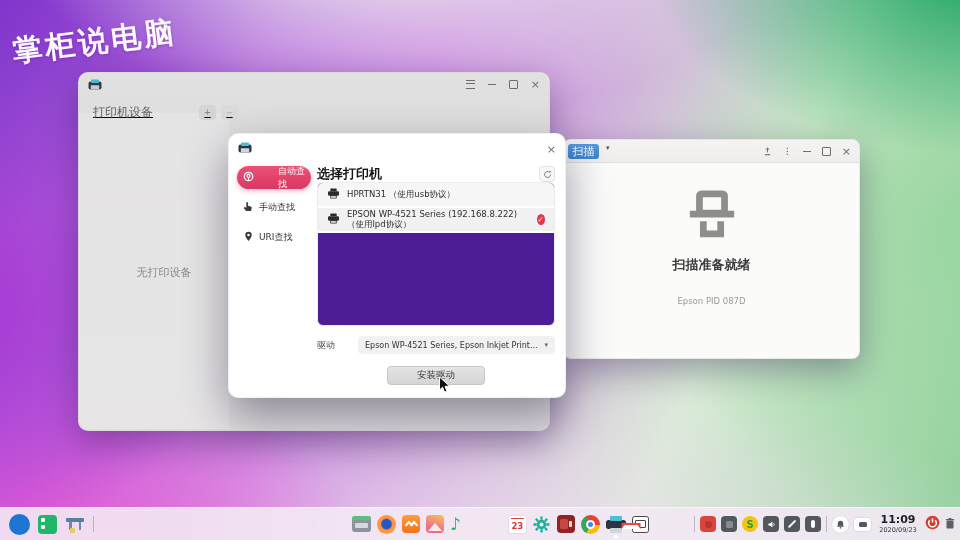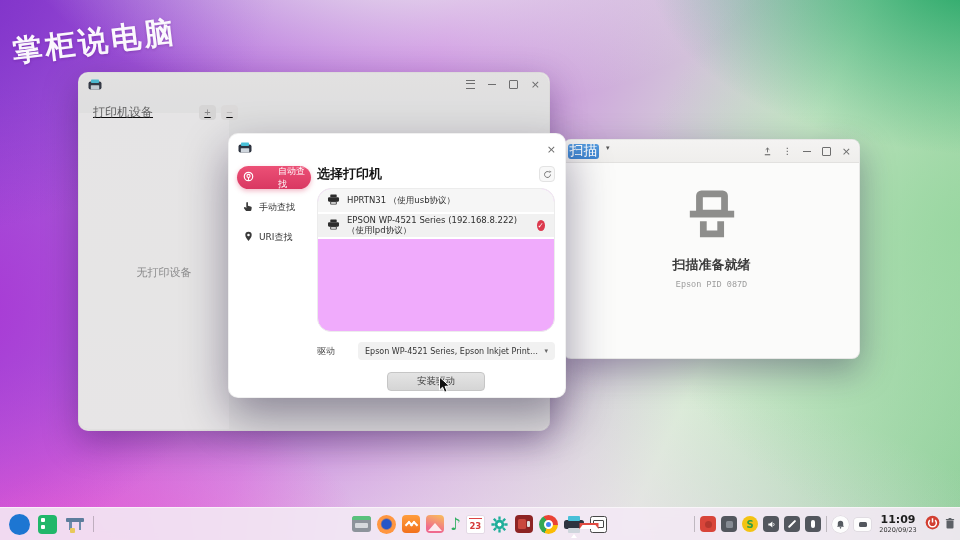--- a/index.html
+++ b/index.html
@@ -40,43 +40,43 @@
   .sq-btn.first{margin-left:46px;}
   .sq-btn + .sq-btn{margin-left:5px;}
   .sq-btn.disabled{color:#bdbbba;background:#e9e7e6;}
   .empty-text{position:absolute;left:0;top:192px;width:170px;text-align:center;font-size:11px;color:#8f8f8f;}
   .dim{position:absolute;inset:0;border-radius:10px;background:rgba(110,105,115,.10);pointer-events:none;}
 
   
   .scan-win{left:563px;top:139px;width:295px;height:218px;background:#fbfbfa;border-radius:8px;z-index:20;}
   .scan-win .tb{height:22px;background:linear-gradient(180deg,#f4f3f2,#efeeec);border-bottom:1px solid #e2e1df;border-radius:8px 8px 0 0;padding:0 8px;}
   .scan-btn{position:absolute;left:4px;top:3.5px;width:31px;height:15px;background:linear-gradient(180deg,#549ade,#3f85cf);
-    border-radius:3px;color:#fff;font-size:14px;display:flex;align-items:center;justify-content:center;}
+    border-radius:3px;color:#fff;font-size:11px;display:flex;align-items:center;justify-content:center;}
   .scan-caret{position:absolute;left:42px;top:4px;font-size:7px;color:#555;}
   .scan-title{position:absolute;left:0;right:0;text-align:center;font-size:9.5px;color:#4b4b4b;}
   .scan-win .controls{margin-left:auto;display:flex;gap:11px;align-items:center;position:relative;z-index:1;}
   .glyph-kebab{font-size:9px;color:#555;}
   .scan-body{position:absolute;left:0;top:22px;right:0;bottom:0;text-align:center;}
   .scan-glyph{margin-top:28px;}
   .scan-status{margin-top:8px;font-size:13px;font-weight:bold;color:#3c3c3c;}
-  .scan-device{margin-top:6px;font-size:8.5px;color:#9a9a9a;font-family:Liberation Mono, monospace;}
+  .scan-device{margin-top:22px;font-size:8.5px;color:#9a9a9a;}
 
   
   .dialog{position:absolute;left:228px;top:133px;width:336px;height:263px;background:#fff;border-radius:10px;z-index:30;
     box-shadow:0 18px 46px rgba(20,8,45,.42);border:1px solid rgba(0,0,0,.06);}
   .dialog .tb{height:26px;padding:0 9px;}
   .dialog .tb .controls{margin-left:auto;}
   .dlg-side{position:absolute;left:8px;top:32px;width:74px;}
   .side-item{height:23px;margin-bottom:7px;display:flex;align-items:center;gap:5px;padding:0 6px;border-radius:12px;font-size:9px;color:#333;}
   .side-item.active{background:linear-gradient(180deg,#ec5076,#d93862);color:#fff;box-shadow:0 2px 5px rgba(217,56,98,.35);gap:24px;}
   .dlg-content{position:absolute;left:88px;top:32px;right:10px;bottom:10px;}
   .content-head{display:flex;align-items:center;justify-content:space-between;height:16px;}
   .content-title{font-size:13px;font-weight:bold;color:#141414;}
   .refresh-btn{width:16px;height:16px;border:1px solid #e3e3e3;border-radius:4px;background:#f8f8f8;display:flex;align-items:center;justify-content:center;padding:0;}
-  .plist{margin-top:6px;height:142px;background:#f0abfc;border:1px solid #ececec;border-radius:14px;overflow:hidden;}
+  .plist{margin-top:0;height:142px;background:#4c1d95;border:1px solid #ececec;border-radius:6px;overflow:hidden;}
   .prow{height:23px;display:flex;align-items:center;gap:7px;padding:0 9px;font-size:8.5px;color:#2e2e2e;background:#f6f6f6;border-bottom:2px solid #fff;}
   .prow.sel{background:#f1f1f1;}
   .check-badge{margin-left:auto;width:11px;height:11px;border-radius:50%;background:#dc3a4e;color:#fff;font-size:7.5px;line-height:11px;text-align:center;}
   .driver-row{margin-top:10px;display:flex;align-items:center;gap:23px;}
   .driver-label{font-size:9px;color:#4a4a4a;white-space:nowrap;}
   .dropdown{flex:1;height:18px;background:#f1f1f1;border-radius:4px;display:flex;align-items:center;padding:0 7px;min-width:0;}
   .dval{font-size:8px;color:#333;white-space:nowrap;overflow:hidden;text-overflow:ellipsis;flex:1;}
   .dcaret{font-size:7px;color:#666;margin-left:5px;}
   .install-btn{display:block;margin:12px auto 0;width:98px;height:19px;background:linear-gradient(180deg,#e4e4e4,#d5d5d5);
     border:1px solid #c6c6c6;border-radius:4px;font-size:9.5px;color:#3a3a3a;font-family:inherit;padding:0;}
@@ -107,21 +107,21 @@
   .ic-files{width:19px;height:16px;background:#8d939b;border-radius:3px;position:relative;}
   .ic-files::before{content:"";position:absolute;left:0;right:0;top:0;height:4px;background:#59c17c;border-radius:3px 3px 0 0;}
   .ic-files::after{content:"";position:absolute;left:3px;top:7px;right:3px;height:5px;background:#d6d9dd;border-radius:1px;}
   .ic-firefox{width:19px;height:19px;border-radius:50%;background:radial-gradient(circle at 50% 48%,#2456c7 0 33%,#ff9640 45% 72%,#f45a14 100%);}
   .ic-store{width:18px;height:18px;border-radius:4px;background:linear-gradient(180deg,#ff9d3c,#f2711c);position:relative;}
   .ic-store::after{content:"";position:absolute;left:4px;top:7px;width:4px;height:4px;border-top:2.2px solid #fff;border-left:2.2px solid #fff;transform:rotate(45deg);}
   .ic-store::before{content:"";position:absolute;left:9px;top:7px;width:4px;height:4px;border-top:2.2px solid #fff;border-left:2.2px solid #fff;transform:rotate(45deg);}
   .ic-image{width:18px;height:18px;border-radius:4px;background:linear-gradient(200deg,#f9c05a,#ef6a8e 75%);position:relative;overflow:hidden;}
   .ic-image::after{content:"";position:absolute;left:2px;bottom:2px;border-left:7px solid transparent;border-right:7px solid transparent;border-bottom:8px solid rgba(255,255,255,.85);}
   .ic-music{font-size:17px;line-height:17px;color:#2fae62;font-weight:bold;}
-  .ic-calendar{width:17px;height:17px;background:#fff;border-radius:1px;position:relative;text-align:center;box-shadow:0 0 0 .5px rgba(0,0,0,.12);}
+  .ic-calendar{width:17px;height:17px;background:#fff;border-radius:1px;position:relative;text-align:center;box-shadow:0 0 0 .5px rgba(0,0,0,.12);margin-left:42px;}
   .ic-calendar::before{content:"";position:absolute;left:2px;right:2px;top:2px;height:1.6px;background:#d44;}
   .cal-day{display:block;margin-top:4.5px;font-size:8.5px;font-weight:bold;color:#d43a3a;line-height:1;}
   .ic-video{width:18px;height:18px;border-radius:4px;background:#8e2424;position:relative;}
   .ic-video::after{content:"";position:absolute;left:3.5px;top:4px;width:8px;height:10px;background:#c9473d;border-radius:1.5px;}
   .ic-video::before{content:"";position:absolute;right:2.5px;top:6px;width:3.5px;height:6px;background:#e0e0e0;border-radius:1px;z-index:1;}
   .ic-chrome{width:19px;height:19px;border-radius:50%;background:conic-gradient(from -30deg,#ea4335 0 120deg,#fbbc05 120deg 235deg,#34a853 235deg 360deg);position:relative;}
   .ic-chrome::after{content:"";position:absolute;left:5px;top:5px;width:9px;height:9px;border-radius:50%;background:#4285f4;border:2px solid #fff;box-sizing:border-box;}
   .ic-printer-app{width:20px;height:17px;position:relative;}
   .ic-printer-app .b{position:absolute;left:0;top:4px;width:20px;height:9px;background:#2e3440;border-radius:2.5px;}
   .ic-printer-app .t{position:absolute;left:4px;top:0;width:12px;height:5px;background:#49c0d8;border-radius:1px;}

